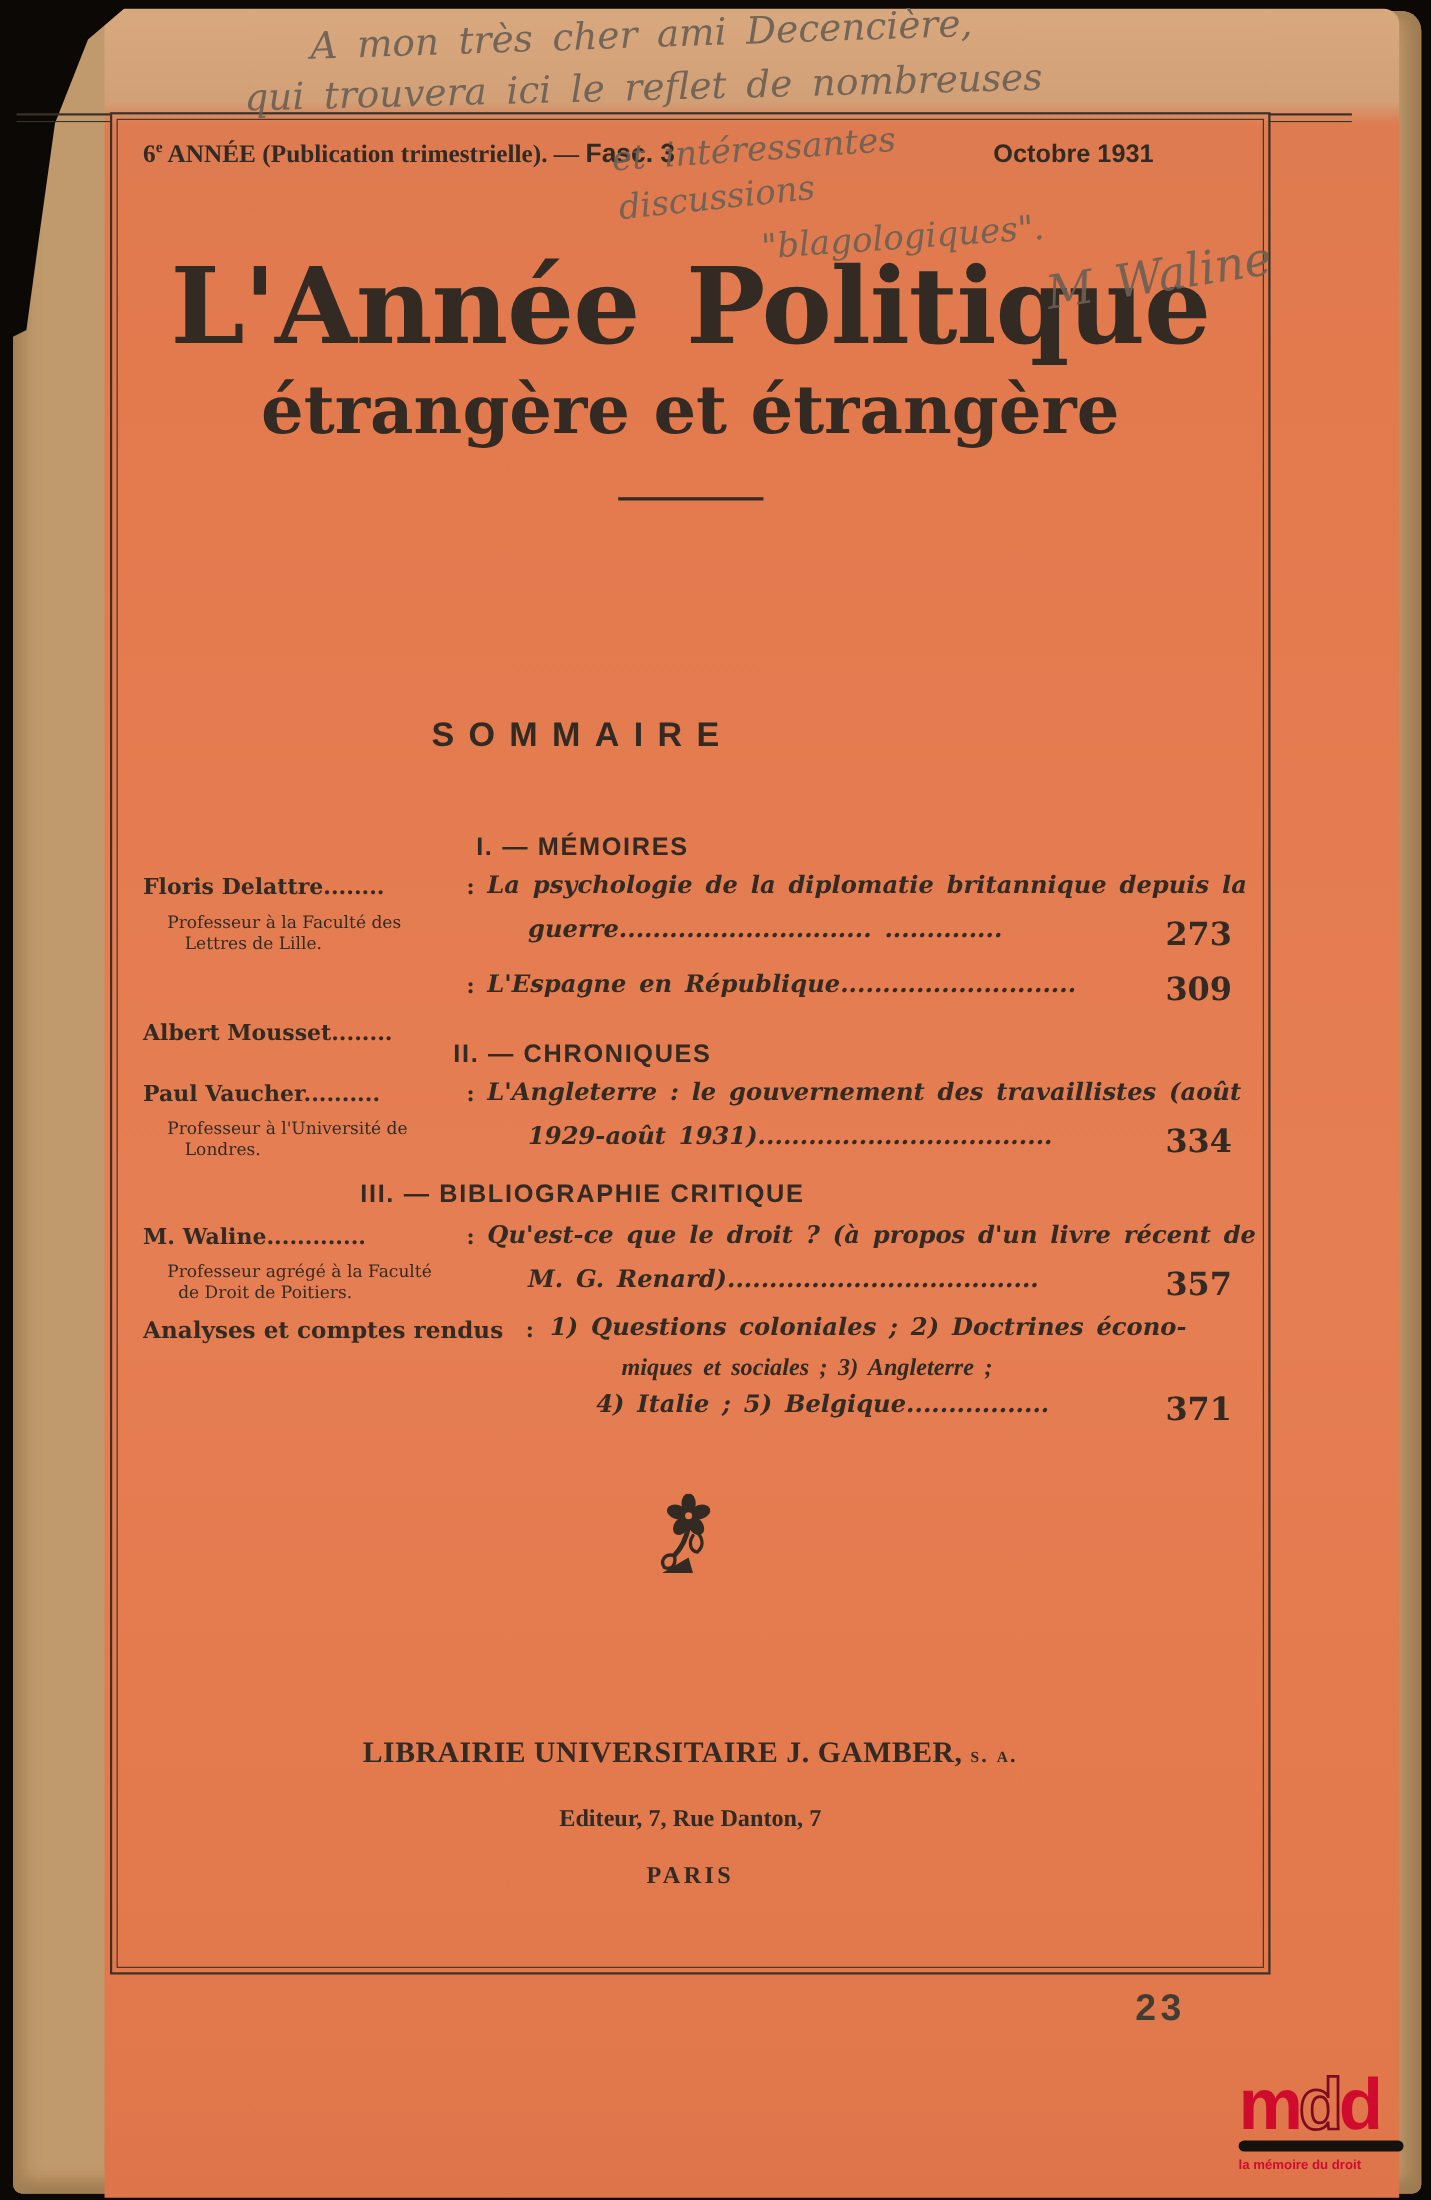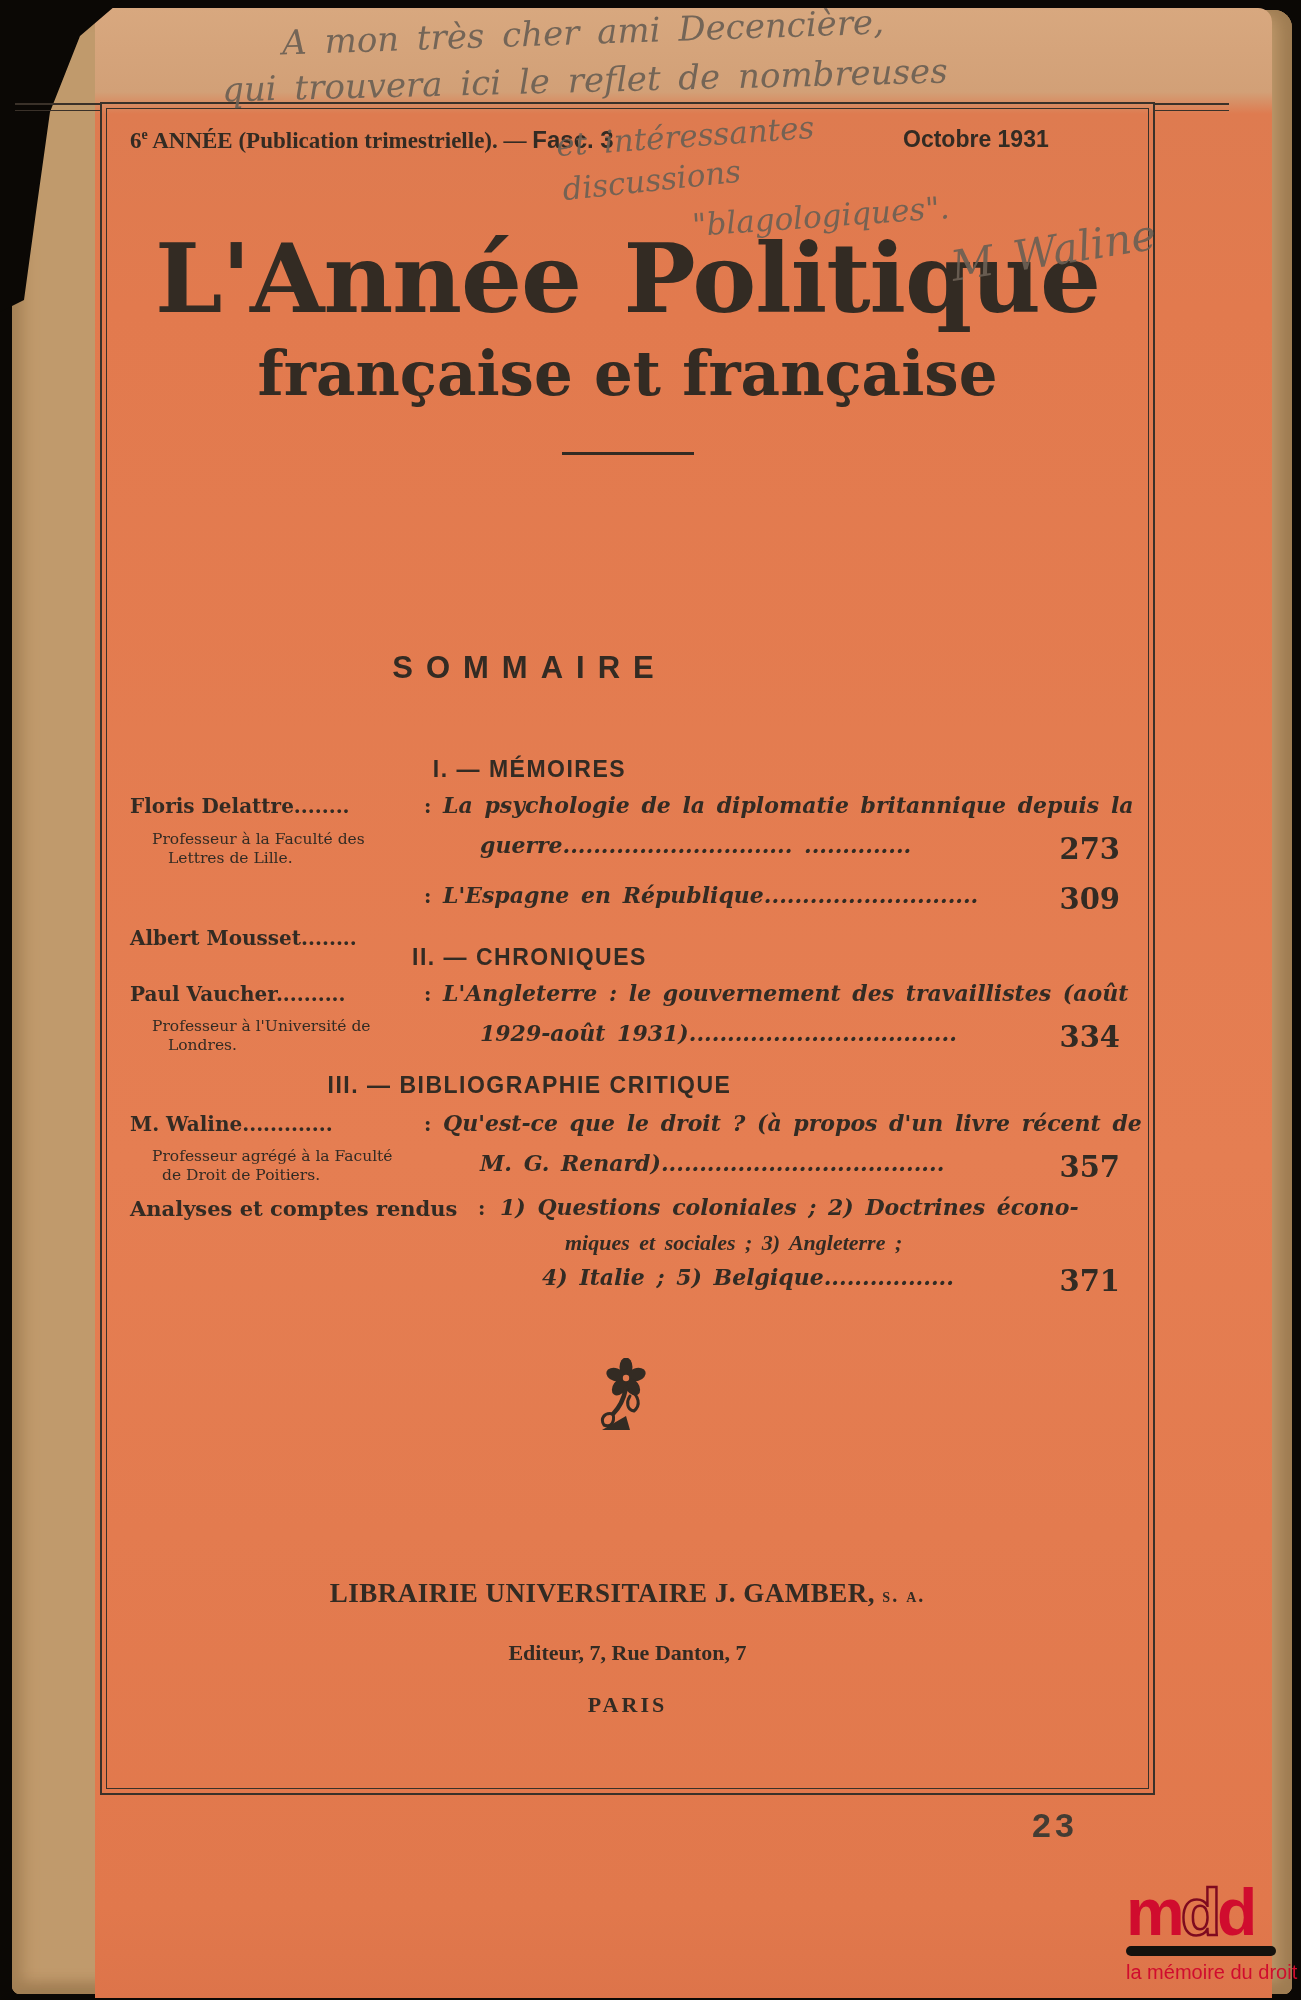--- a/index.html
+++ b/index.html
@@ -35,21 +35,21 @@
   .pub{position:absolute;left:100px;width:1055px;text-align:center;font-family:"Liberation Serif",serif;font-weight:bold;}
   .hw{position:absolute;font-style:italic;color:#6c6054;white-space:nowrap;opacity:.92;
       font-family:"DejaVu Serif",serif;word-spacing:7px;}
   .pagenum{position:absolute;font-family:"Liberation Sans",sans-serif;font-weight:bold;
            font-size:34px;letter-spacing:4px;color:#433c33;}
   .mdd{position:absolute;left:1126px;top:1882px;width:176px;}
   .mdd-word{font-family:"Liberation Sans",sans-serif;font-weight:bold;font-size:66px;line-height:.92;
             letter-spacing:-4px;color:#d00c2e;}
   .mdd-word .outl{color:transparent;-webkit-text-stroke:2.5px #7e0a1f;}
   .mdd-bar{width:150px;height:10px;background:#15120e;border-radius:5px;margin-top:3px;}
-  .mdd-tag{font-family:"Liberation Sans",sans-serif;font-weight:normal;font-size:20px;color:#d00c2e;margin-top:5px;white-space:nowrap;}
+  .mdd-tag{font-family:"Liberation Sans",sans-serif;font-weight:bold;font-size:12px;color:#d00c2e;margin-top:5px;white-space:nowrap;}
   .orn{position:absolute;left:596px;top:1358px;}
 </style>
 </head>
 <body>
 
 <div id="screen">
 
   <div class="board"></div>
   <div class="cover"></div>
   <div class="tear"></div>
@@ -57,21 +57,21 @@
   <div class="rule-ext" style="left:15px;top:103px;width:85px;"></div>
   <div class="rule-ext" style="left:1153px;top:103px;width:76px;"></div>
   <div class="frame"></div>
 
   <div class="masthead ink" style="left:130px;top:126px;">
     <span>6</span><sup style="font-size:14px;">e</sup><span> ANNÉE (Publication trimestrielle). — </span><span class="sans">Fasc. 3</span>
   </div>
   <div class="masthead sans ink" style="left:903px;top:126px;font-family:'Liberation Sans',sans-serif;">Octobre 1931</div>
 
   <div class="title ink" style="top:222px;font-size:96px;letter-spacing:-1px;word-spacing:10px;">L'Année Politique</div>
-  <div class="title ink" style="top:338px;font-size:61px;">française et française</div>
+  <div class="title ink" style="top:338px;font-size:61px;">étrangère et étrangère</div>
   <div style="position:absolute;left:562px;top:452px;width:132px;border-top:3px solid #332b23;"></div>
 
   <div class="sec-head ink" style="top:650px;font-size:31px;letter-spacing:13px;">SOMMAIRE</div>
 
   <div class="sec-head ink" style="top:756px;">I. — MÉMOIRES</div>
 
   <div>
     <div class="toc-name" style="left:130px;top:794px;">Floris Delattre........</div>
     <div class="toc-sep" style="left:424px;top:794px;">:</div>
     <div class="toc-it" style="left:443px;top:792px;">La psychologie de la diplomatie britannique depuis la</div>

